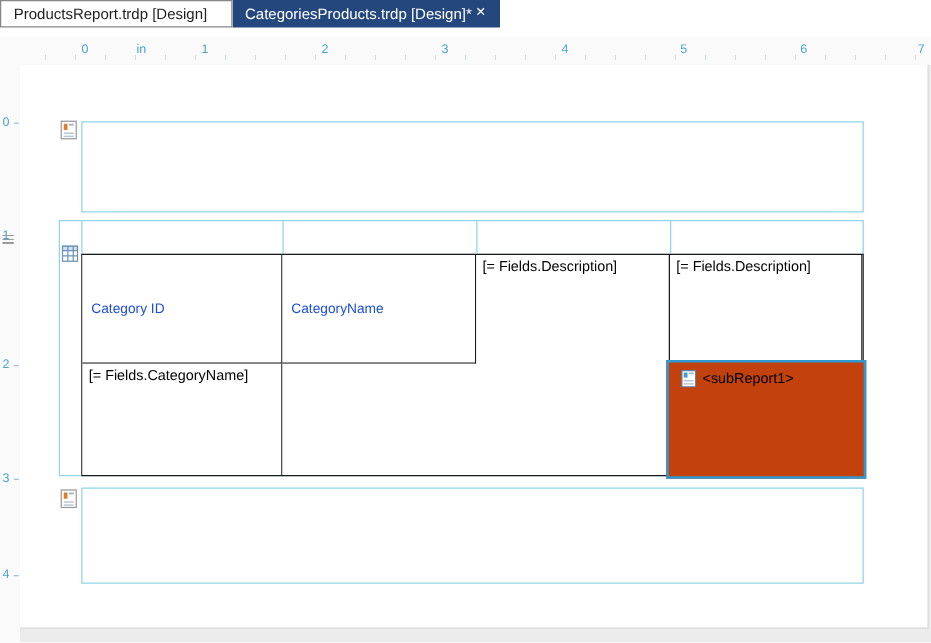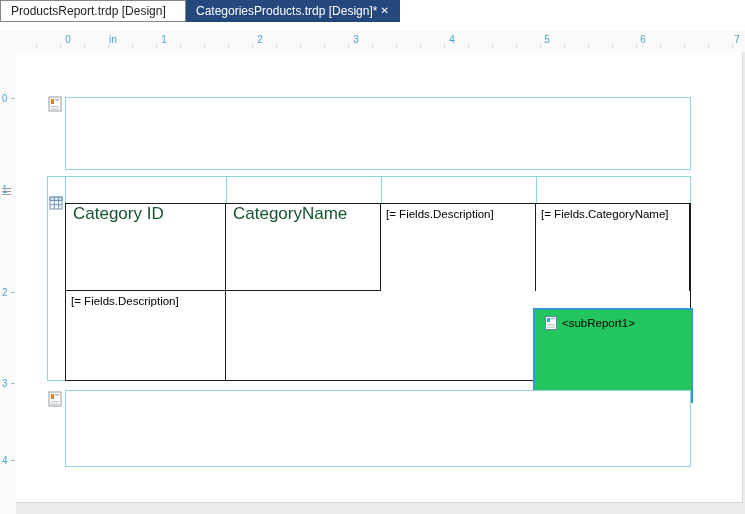--- a/index.html
+++ b/index.html
@@ -105,32 +105,32 @@
     grid-template-rows:87px 89px;
     border:1px solid #1a1a1a; background:#ffffff;
   }
   .cell {
     border-right:1px solid #1a1a1a; border-bottom:1px solid #1a1a1a;
     background:#ffffff; overflow:hidden;
   }
   .cell.last-col { border-right:none; }
   .cell.last-row { border-bottom:none; }
   .cell.hdr {
-    display:flex; align-items:flex-start; padding-left:7px;
-    font-size:17px; color:#14532d;
+    display:flex; align-items:center; padding-left:7px;
+    font-size:11px; color:#1d4ed8;
   }
   .cell.det {
     padding:4px 0 0 5px; font-size:11.5px; color:#000000;
   }
 
   
   .subreport {
     position:absolute; left:533px; top:288px; width:160px; height:95px;
-    border:2px solid #2f9ad2; background:#22c55e;
-    display:flex; align-items:flex-start; padding:6px 0 0 10px;margin-top:20px;
+    border:2px solid #2f9ad2; background:#c2410c;
+    display:flex; align-items:flex-start; padding:6px 0 0 10px;
   }
   .subreport .lbl { font-size:11.5px; color:#000; margin-left:5px; margin-top:1px; }
 
   svg { display:block; }
 </style>
 </head>
 <body>
 
 <div class="screen">
 
@@ -205,24 +205,24 @@
     <div class="cell hdr">
       <span>Category ID</span>
     </div>
     <div class="cell hdr">
       <span>CategoryName</span>
     </div>
     <div class="cell det last-row">
       <span>[= Fields.Description]</span>
     </div>
     <div class="cell det last-row">
+      <span>[= Fields.Description]</span>
+    </div>
+    <div class="cell det last-row">
       <span>[= Fields.CategoryName]</span>
-    </div>
-    <div class="cell det last-row">
-      <span>[= Fields.Description]</span>
     </div>
     <div class="cell det last-row last-col"></div>
   </div>
 
   <div class="subreport">
     <span>
       <svg width="12" height="14" viewBox="0 0 12 14">
         <rect x="0.5" y="0.5" width="11" height="13" fill="#ffffff" stroke="#5b84a8"></rect>
         <rect x="2" y="2" width="3" height="4" fill="#3f9fce"></rect>
         <rect x="6" y="2" width="4" height="1.3" fill="#9fb6c9"></rect>

